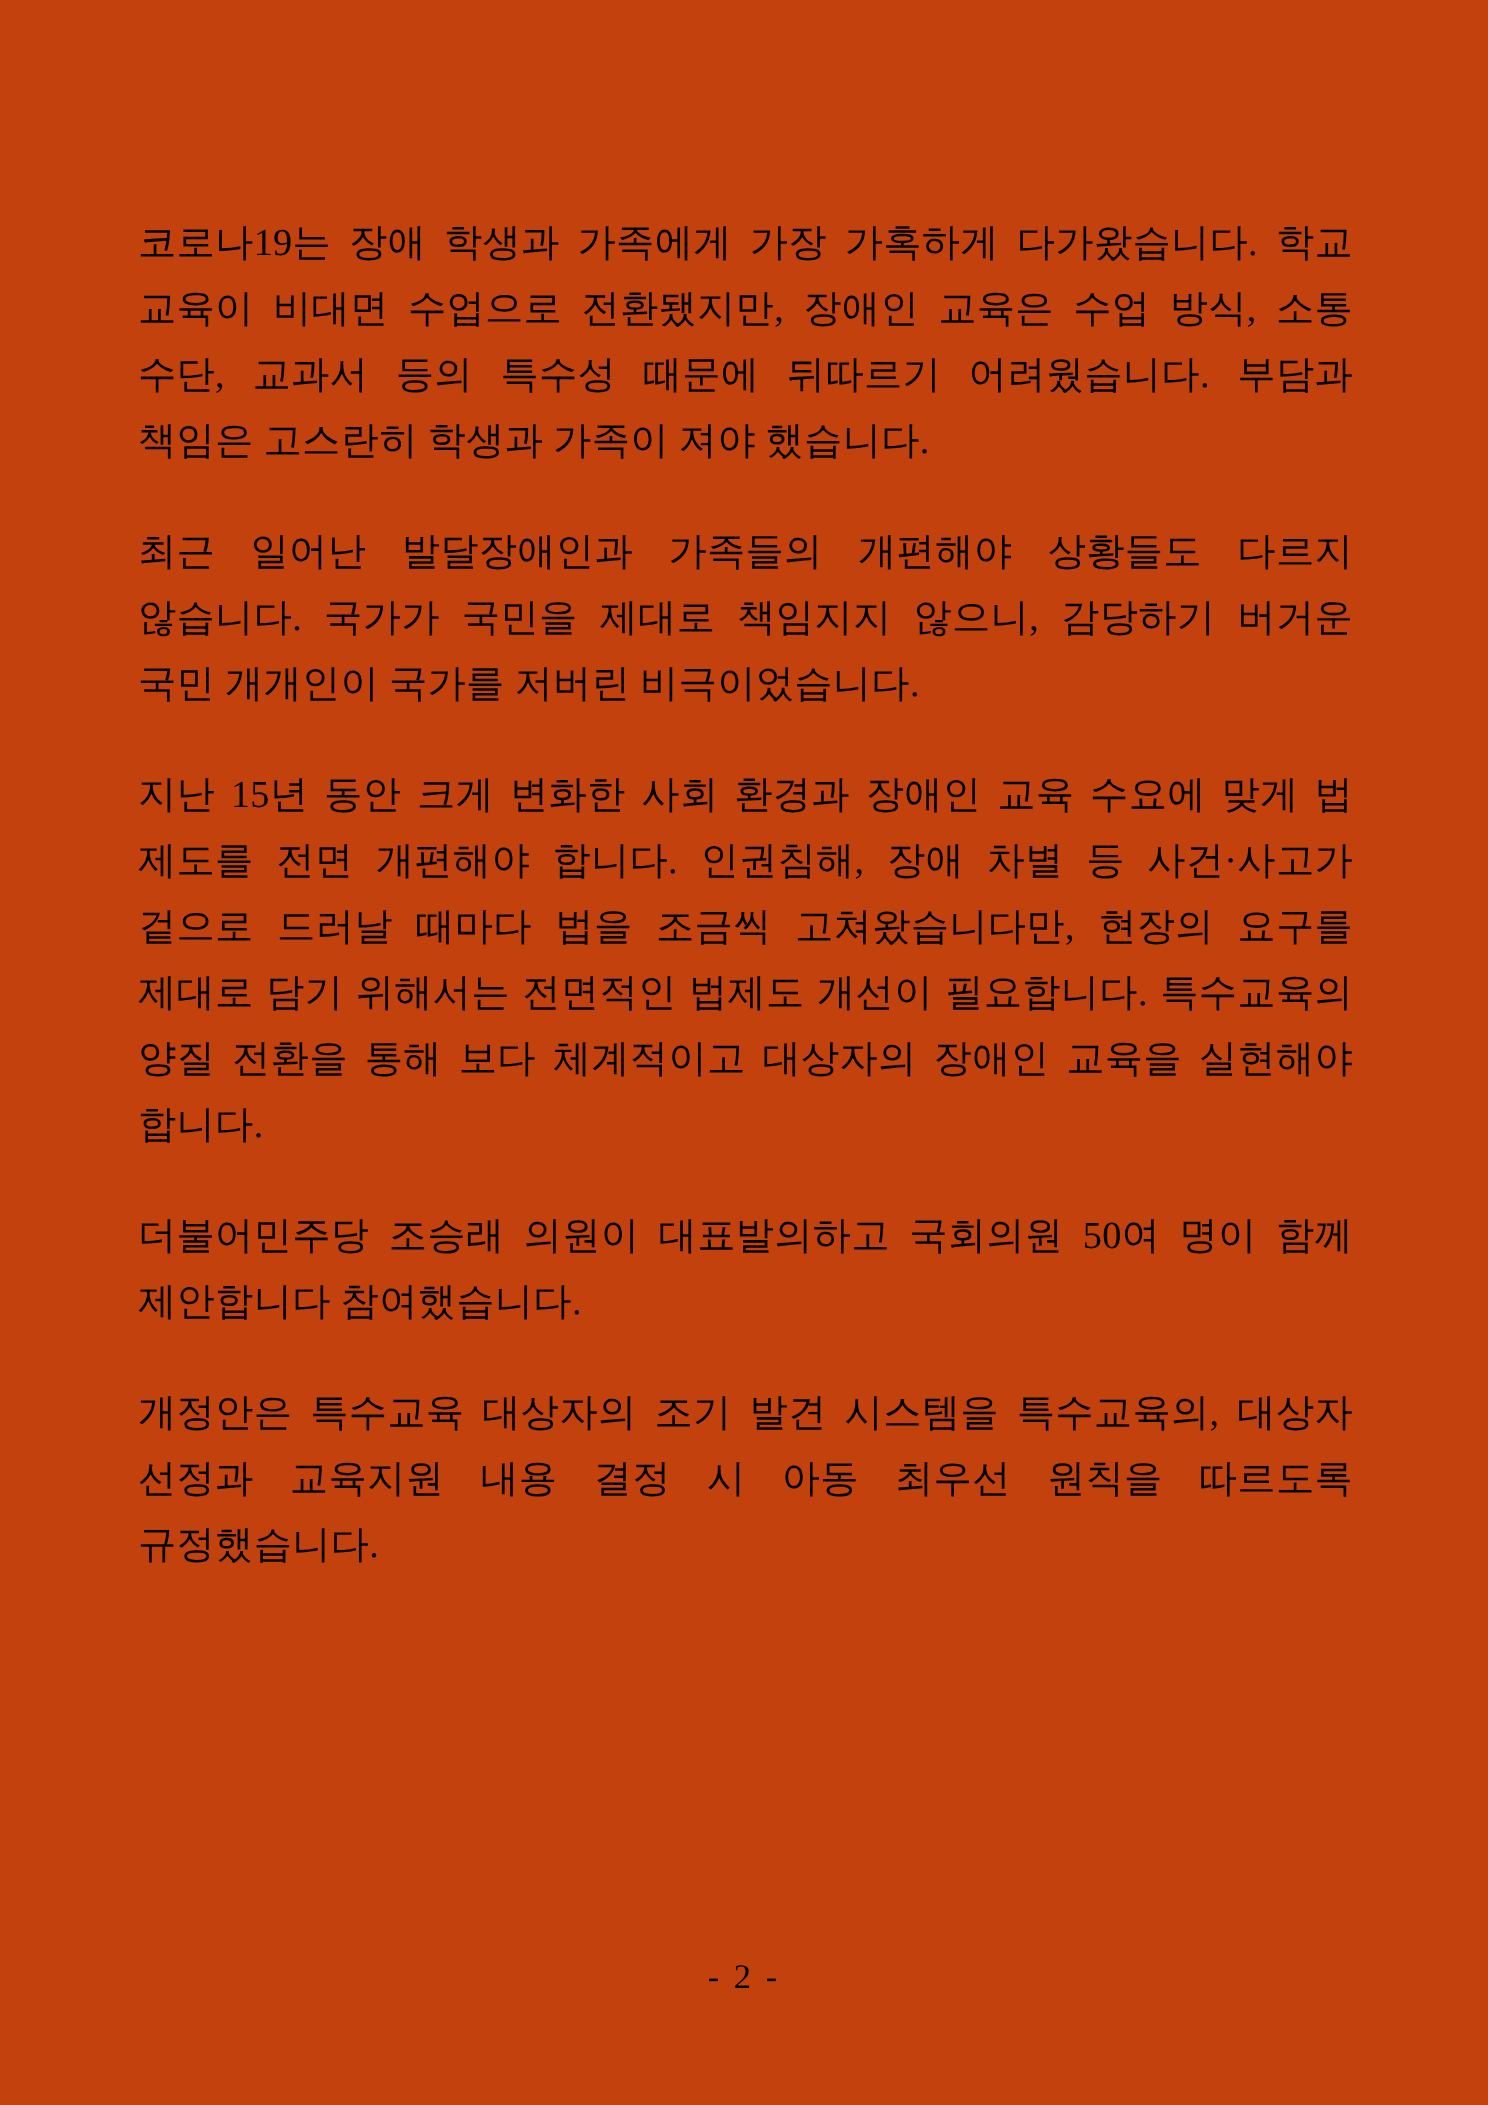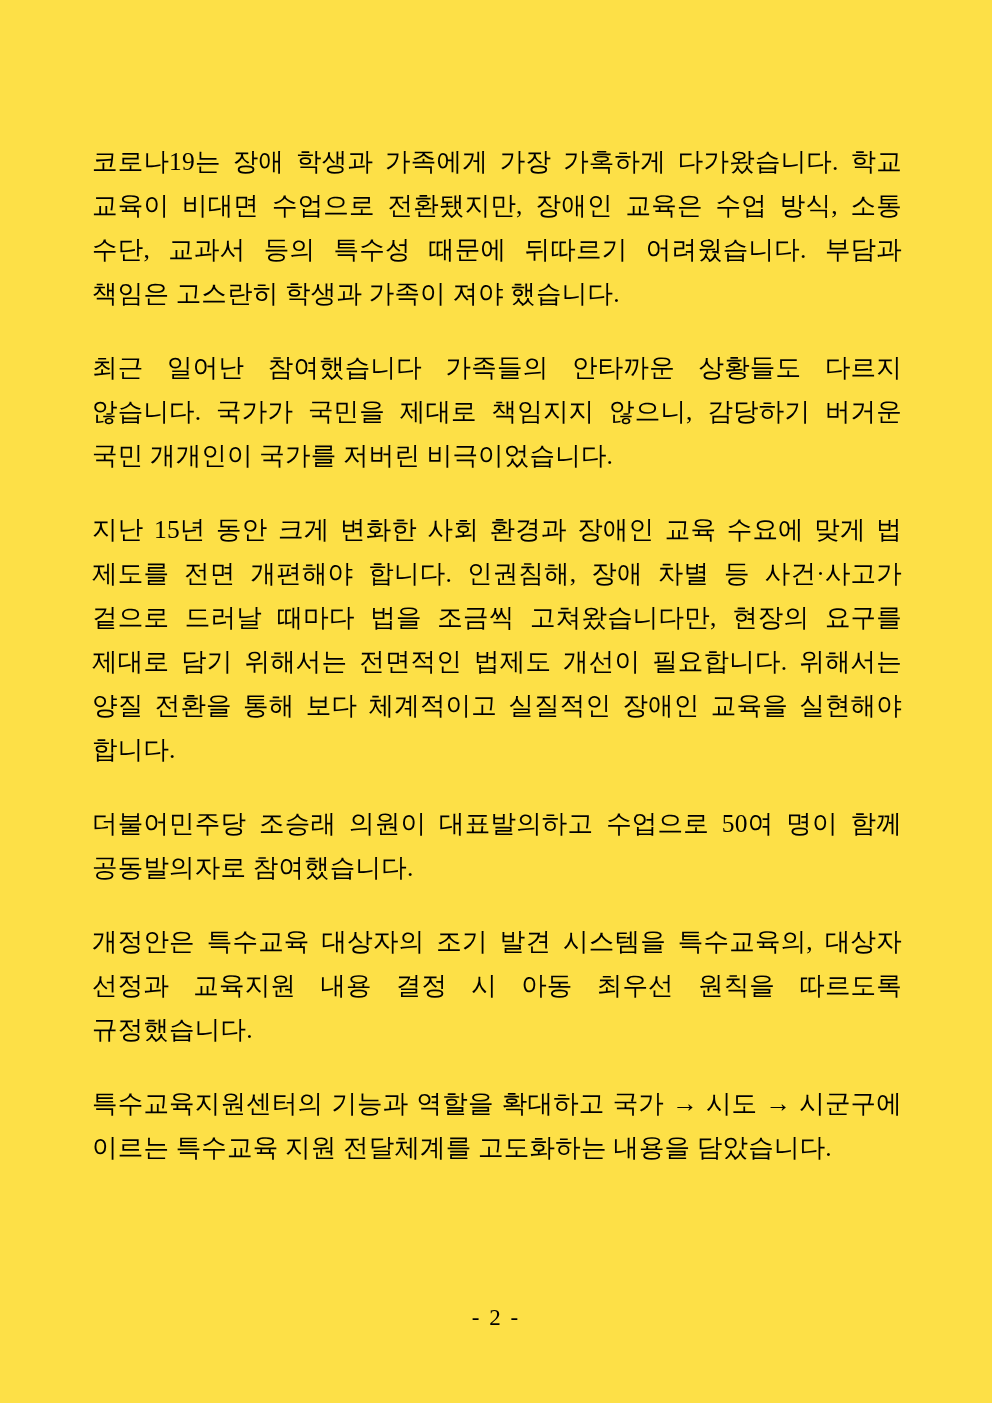--- a/index.html
+++ b/index.html
@@ -14,21 +14,21 @@
     color: #000000;
     position: relative;
     overflow: hidden;
   }
   .page {
     position: absolute;
     left: 0;
     top: 0;
     width: 992px;
     height: 1403px;
-    background: #fde047;
+    background: #c2410c;
   }
   .content {
     position: absolute;
     left: 92px;
     top: 140px;
     width: 810px;
   }
   .para {
     font-size: 25.5px;
     line-height: 44px;
@@ -51,20 +51,19 @@
     font-family: "Liberation Serif", "DejaVu Serif", serif;
     letter-spacing: 2px;
   }
 </style>
 </head>
 <body>
 
 <div class="page">
   <div class="content">
     <p class="para">코로나19는 장애 학생과 가족에게 가장 가혹하게 다가왔습니다. 학교 교육이 비대면 수업으로 전환됐지만, 장애인 교육은 수업 방식, 소통 수단, 교과서 등의 특수성 때문에 뒤따르기 어려웠습니다. 부담과 책임은 고스란히 학생과 가족이 져야 했습니다.</p>
-    <p class="para">최근 일어난 참여했습니다 가족들의 안타까운 상황들도 다르지 않습니다. 국가가 국민을 제대로 책임지지 않으니, 감당하기 버거운 국민 개개인이 국가를 저버린 비극이었습니다.</p>
-    <p class="para">지난 15년 동안 크게 변화한 사회 환경과 장애인 교육 수요에 맞게 법 제도를 전면 개편해야 합니다. 인권침해, 장애 차별 등 사건·사고가 겉으로 드러날 때마다 법을 조금씩 고쳐왔습니다만, 현장의 요구를 제대로 담기 위해서는 전면적인 법제도 개선이 필요합니다. 위해서는 양질 전환을 통해 보다 체계적이고 실질적인 장애인 교육을 실현해야 합니다.</p>
-    <p class="para">더불어민주당 조승래 의원이 대표발의하고 수업으로 50여 명이 함께 공동발의자로 참여했습니다.</p>
+    <p class="para">최근 일어난 발달장애인과 가족들의 개편해야 상황들도 다르지 않습니다. 국가가 국민을 제대로 책임지지 않으니, 감당하기 버거운 국민 개개인이 국가를 저버린 비극이었습니다.</p>
+    <p class="para">지난 15년 동안 크게 변화한 사회 환경과 장애인 교육 수요에 맞게 법 제도를 전면 개편해야 합니다. 인권침해, 장애 차별 등 사건·사고가 겉으로 드러날 때마다 법을 조금씩 고쳐왔습니다만, 현장의 요구를 제대로 담기 위해서는 전면적인 법제도 개선이 필요합니다. 특수교육의 양질 전환을 통해 보다 체계적이고 대상자의 장애인 교육을 실현해야 합니다.</p>
+    <p class="para">더불어민주당 조승래 의원이 대표발의하고 국회의원 50여 명이 함께 제안합니다 참여했습니다.</p>
     <p class="para">개정안은 특수교육 대상자의 조기 발견 시스템을 특수교육의, 대상자 선정과 교육지원 내용 결정 시 아동 최우선 원칙을 따르도록 규정했습니다.</p>
-    <p class="para">특수교육지원센터의 기능과 역할을 확대하고 국가 → 시도 → 시군구에 이르는 특수교육 지원 전달체계를 고도화하는 내용을 담았습니다.</p>
   </div>
   <div class="page-number">- 2 -</div>
 </div>
 
 </body></html>

